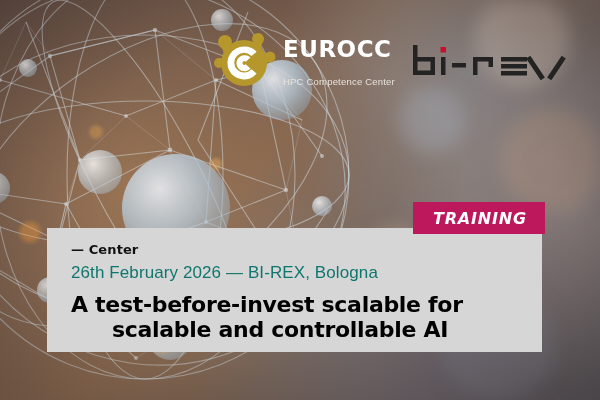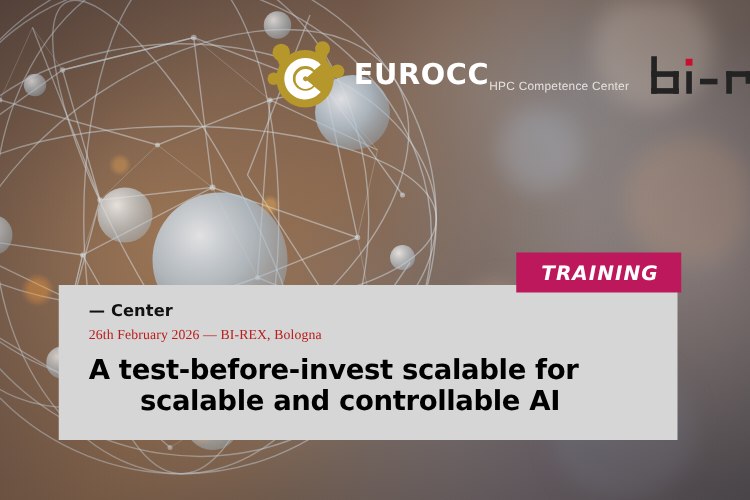--- a/index.html
+++ b/index.html
@@ -64,21 +64,21 @@
   }
 
   
   .logo-row{
     position:absolute;
     left:212px;top:30px;
     display:flex;align-items:center;gap:16px;
   }
   .eurocc{display:flex;align-items:center;gap:7px;}
   .eurocc-mark{width:64px;height:64px;display:block;flex:0 0 auto;}
-  .eurocc-words{display:flex;line-height:1;text-align:right;}
+  .eurocc-words{display:flex;flex-direction:column;line-height:1;}
   .eurocc-l1,.eurocc-l2{
     font-family:"DejaVu Sans", sans-serif;
     font-weight:bold;color:#ffffff;
     font-size:23px;letter-spacing:0.5px;
   }
   .eurocc-l2{margin-top:1px;}
   .eurocc-sub{
     font-family:"Liberation Sans", sans-serif;
     color:#e7e3dc;font-size:9.5px;
     margin-top:16px;letter-spacing:0.2px;
@@ -119,22 +119,22 @@
     z-index:4;
     box-sizing:border-box;
     padding:14px 0 0 24px;
   }
   .kicker{
     font-family:"DejaVu Sans", sans-serif;
     font-weight:bold;font-size:13px;color:#111111;
     letter-spacing:0.1px;line-height:1.25;
   }
   .meta{
-    font-family:Liberation Serif, serif;
-    font-weight:normal;font-size:11px;color:#b91c1c;
+    font-family:Liberation Sans, sans-serif;
+    font-weight:normal;font-size:17px;color:#0f766e;
     margin-top:4px;line-height:1.25;letter-spacing:0.1px;
   }
   .title{
     font-family:"DejaVu Sans", sans-serif;
     font-weight:bold;font-size:22px;color:#000000;
     margin-top:8px;line-height:1.15;letter-spacing:-0.3px;
   }
   .title-l2{display:block;margin-left:41px;}
 </style>
 </head>

